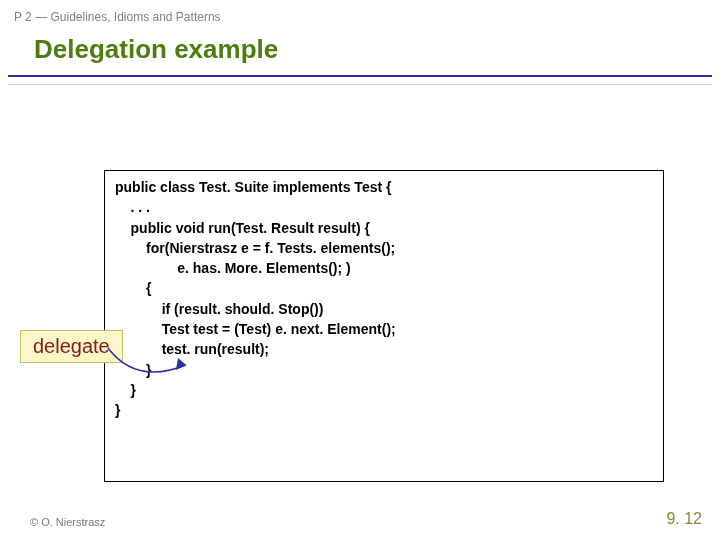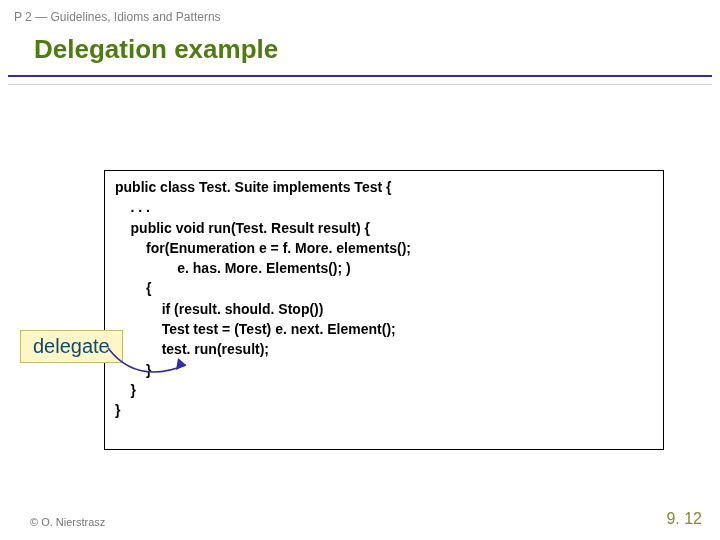--- a/index.html
+++ b/index.html
@@ -30,21 +30,21 @@
   .rule-gray {
     height: 8px;
     border-bottom: 1px solid #cfcfcf;
     margin: 0 8px 0 8px;
   }
   .code-box {
     position: absolute;
     left: 104px;
     top: 170px;
     width: 560px;
-    height: 280px;
+    height: 312px;
     border: 1px solid #000;
     background: #fff;
     padding: 6px 10px;
   }
   .code-line {
     font-family: Arial, Helvetica, sans-serif;
     font-size: 14px;
     font-weight: bold;
     color: #000;
     line-height: 1.45;
@@ -52,21 +52,21 @@
   }
   .callout {
     position: absolute;
     left: 20px;
     top: 330px;
     background: #fff6c8;
     border: 1px solid #bfbf70;
     padding: 4px 12px;
     font-size: 20px;
     font-family: Arial, Helvetica, sans-serif;
-    color: #0c4a6e;
+    color: #7f1d1d;
   }
   .arrow-svg {
     position: absolute;
     left: 106px;
     top: 330px;
     width: 90px;
     height: 60px;
     pointer-events: none;
   }
   .footer-left {
@@ -89,21 +89,21 @@
 
 <div class="header-small">P 2 — Guidelines, Idioms and Patterns</div>
 <div class="title">Delegation example</div>
 <div class="rule"></div>
 <div class="rule-gray"></div>
 
 <div class="code-box">
   <div class="code-line">public class Test. Suite implements Test {</div>
   <div class="code-line">    . . .</div>
   <div class="code-line">    public void run(Test. Result result) {</div>
-  <div class="code-line">        for(Enumeration e = f. More. elements();</div>
+  <div class="code-line">        for(Nierstrasz e = f. Tests. elements();</div>
   <div class="code-line">                e. has. More. Elements(); )</div>
   <div class="code-line">        {</div>
   <div class="code-line">            if (result. should. Stop())</div>
   <div class="code-line">            Test test = (Test) e. next. Element();</div>
   <div class="code-line">            test. run(result);</div>
   <div class="code-line">        }</div>
   <div class="code-line">    }</div>
   <div class="code-line">}</div>
 </div>
 

